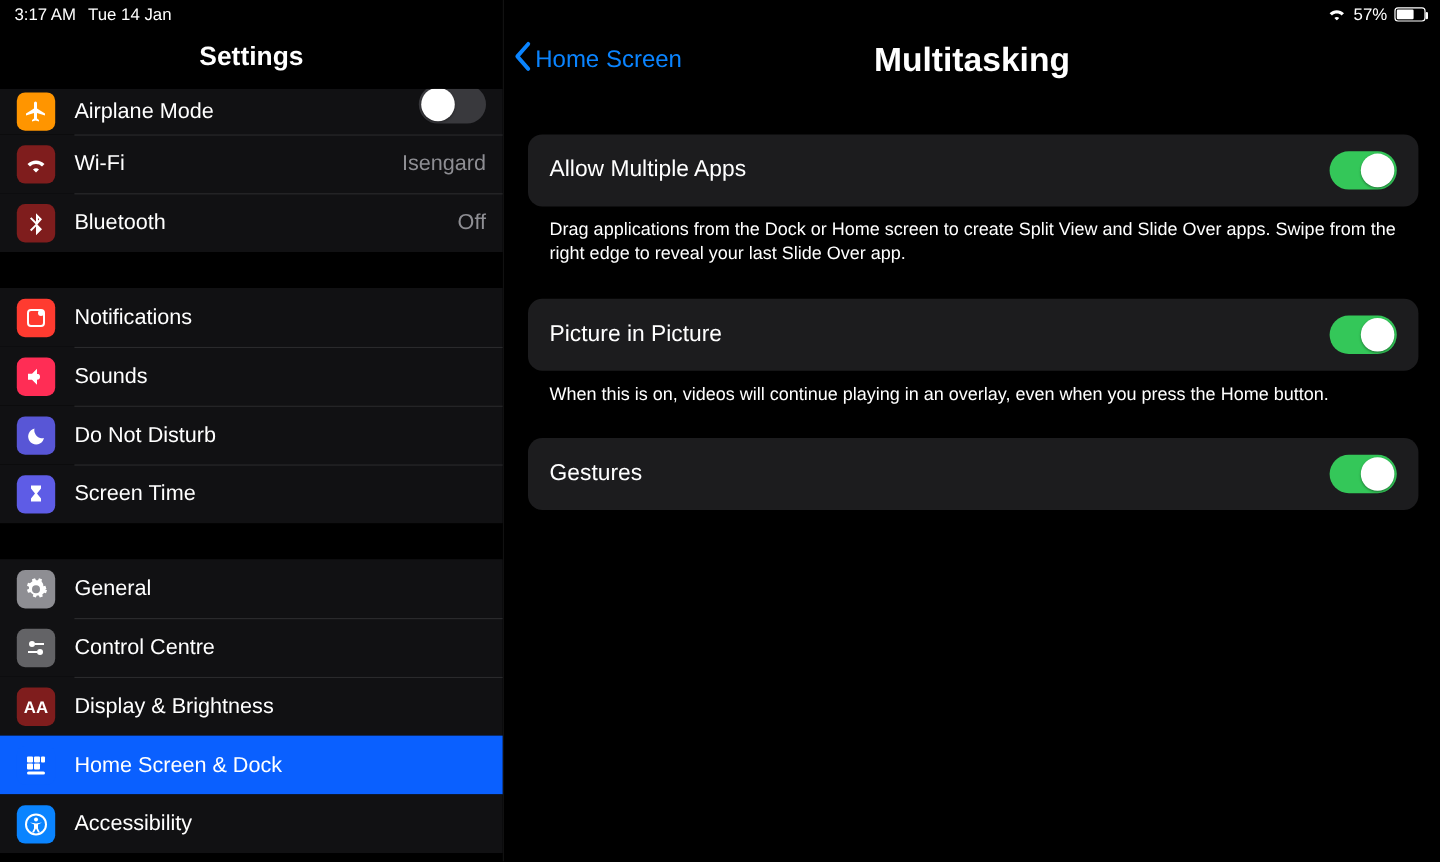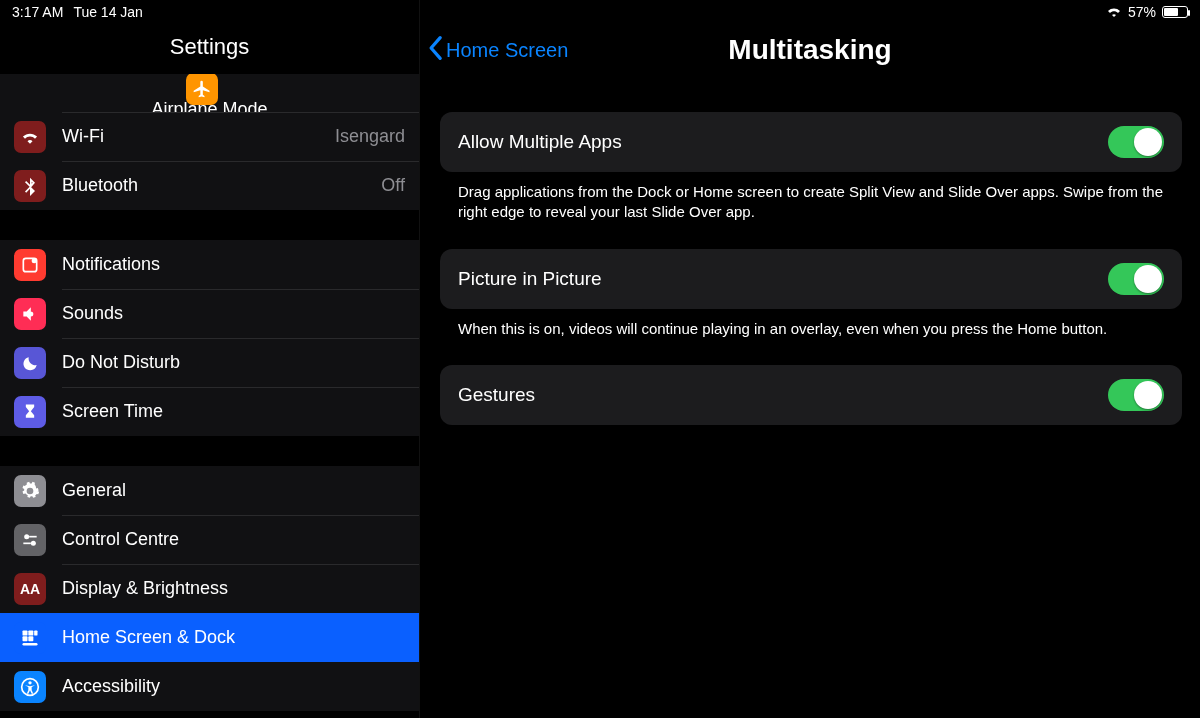--- a/index.html
+++ b/index.html
@@ -7,40 +7,40 @@
   .root { display: flex; width: 100%; height: 100%; }
   
   .status-bar { position: absolute; top: 0; left: 0; right: 0; height: 24px; display: flex; align-items: center; font-size: 14px; padding: 0 12px; z-index: 5; }
   .status-left { display: flex; align-items: center; gap: 10px; }
   .status-right { margin-left: auto; display: flex; align-items: center; gap: 6px; }
   .battery { display: inline-block; width: 26px; height: 12px; border: 1px solid #fff; border-radius: 3px; position: relative; }
   .battery::after { content: ""; position: absolute; right: -3px; top: 3px; width: 2px; height: 6px; background: #fff; border-radius: 1px; }
   .battery-fill { position: absolute; left: 1px; top: 1px; bottom: 1px; background: #fff; border-radius: 1px; }
   
   .sidebar { width: 420px; background: #000; display: flex; flex-direction: column; border-right: 1px solid #111; }
-  .sidebar-title { text-align: center; font-size: 22px; font-weight: 400; padding-top: 34px; padding-bottom: 14px; }
+  .sidebar-title { text-align: center; font-size: 22px; font-weight: 700; padding-top: 34px; padding-bottom: 14px; }
   .sidebar-list { overflow: hidden; }
   .group { background: #1c1c1e00; }
   .group-spacer { height: 30px; background: #000; }
   .row { display: flex; align-items: center; height: 49px; padding-left: 14px; padding-right: 14px; background: #111113; position: relative; }
   .row + .row::before { content: ""; position: absolute; left: 62px; right: 0; top: 0; height: 1px; background: #2a2a2c; }
   .row.selected { background: #0a60ff; }
   .row.selected + .row::before, .row.selected::before { display: none; }
   .row .icon-box { width: 32px; height: 32px; border-radius: 7px; display: flex; align-items: center; justify-content: center; margin-right: 16px; flex: none; }
   .row .label { font-size: 18px; flex: 1; }
   .row .value { font-size: 18px; color: #8e8e93; }
   
   .switch { width: 56px; height: 32px; border-radius: 16px; position: relative; flex: none; }
   .switch .knob { position: absolute; width: 28px; height: 28px; background: #fff; border-radius: 50%; top: 2px; box-shadow: 0 1px 2px rgba(0,0,0,.4); }
   .switch.on { background: #34c759; }
   .switch.on .knob { right: 2px; }
   .switch.off { background: #39393d; }
   .switch.off .knob { left: 2px; }
   .row.airplane .switch { transform: translateY(-8px); } 
-  .row.airplane { height: 38px; overflow: hidden; align-items: flex-start; padding-top: 5px; flex-direction: column; }
+  .row.airplane { height: 38px; overflow: hidden; align-items: flex-start; padding-top: 5px; }
   .row.airplane .icon-box, .row.airplane .label { align-self: center; margin-top: -6px; }
   
   .detail { flex: 1; background: #000; padding-top: 28px; }
   .detail-header { display: flex; align-items: center; position: relative; height: 44px; }
   .back { display: flex; align-items: center; color: #0a84ff; font-size: 20px; padding-left: 6px; gap: 2px; }
   .back svg { width: 18px; height: 26px; }
   .detail-title { position: absolute; left: 0; right: 0; text-align: center; font-size: 28px; font-weight: 600; pointer-events: none; }
   .cards { padding: 40px 18px 0 20px; display: flex; flex-direction: column; }
   .card { background: #1c1c1e; border-radius: 12px; padding: 14px 18px; display: flex; align-items: center; }
   .card .card-label { font-size: 19px; }

